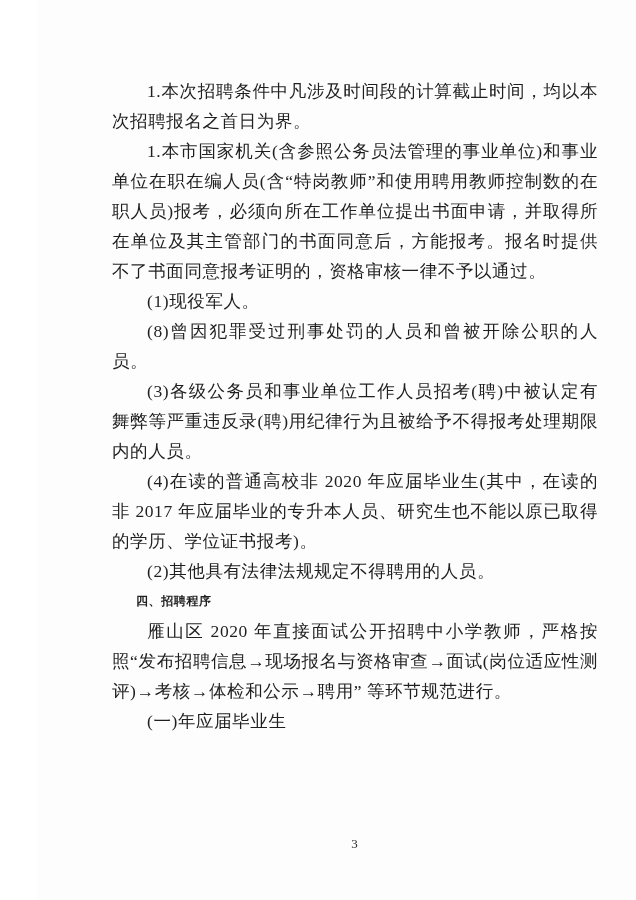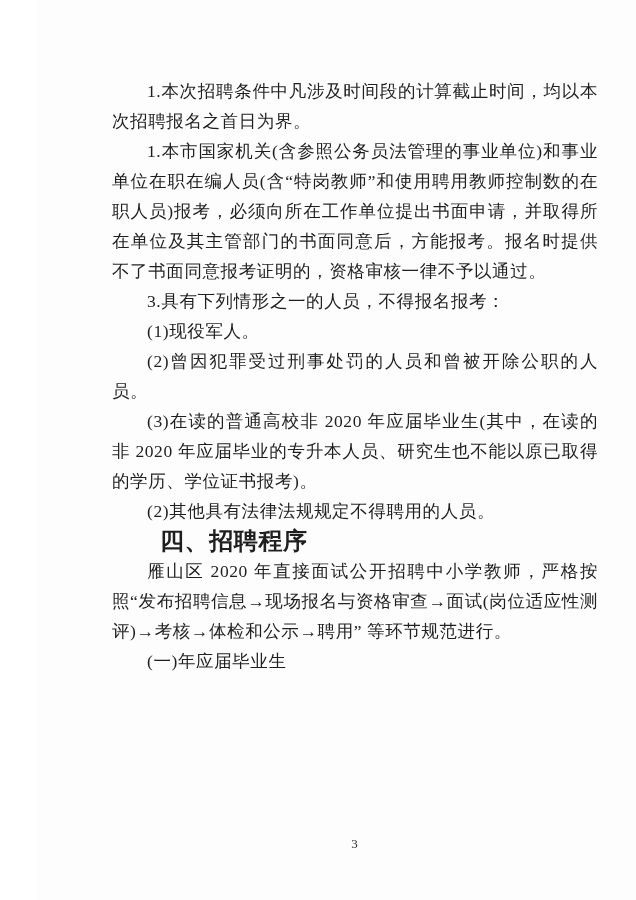--- a/index.html
+++ b/index.html
@@ -25,21 +25,21 @@
     margin: 0;
     font-size: 17.5px;
     line-height: 30px;
     text-align: justify;
     text-indent: 2em;
     letter-spacing: 0.6px;
     word-break: break-all;
   }
   .heading {
     margin: 0;
-    font-size: 24px;
+    font-size: 12px;
     line-height: 30px;
     text-indent: 2em;
     font-weight: bold;
     font-family: "Liberation Sans", "DejaVu Sans", sans-serif;
     letter-spacing: 0.6px;
   }
   .footer {
     position: absolute;
     left: 0; top: 836px;
     width: 636px;
@@ -49,23 +49,23 @@
     letter-spacing: 1px;
   }
 </style>
 </head>
 <body>
 
 <div class="page">
   <div class="content">
     <p class="para">1.本次招聘条件中凡涉及时间段的计算截止时间，均以本次招聘报名之首日为界。</p>
     <p class="para">1.本市国家机关(含参照公务员法管理的事业单位)和事业单位在职在编人员(含“特岗教师”和使用聘用教师控制数的在职人员)报考，必须向所在工作单位提出书面申请，并取得所在单位及其主管部门的书面同意后，方能报考。报名时提供不了书面同意报考证明的，资格审核一律不予以通过。</p>
-    <p class="para">3.具有下列情形之一的人员，不得报名报考：</p>
     <p class="para">(1)现役军人。</p>
-    <p class="para">(2)曾因犯罪受过刑事处罚的人员和曾被开除公职的人员。</p>
-    <p class="para">(3)在读的普通高校非 2020 年应届毕业生(其中，在读的非 2020 年应届毕业的专升本人员、研究生也不能以原已取得的学历、学位证书报考)。</p>
+    <p class="para">(8)曾因犯罪受过刑事处罚的人员和曾被开除公职的人员。</p>
+    <p class="para">(3)各级公务员和事业单位工作人员招考(聘)中被认定有舞弊等严重违反录(聘)用纪律行为且被给予不得报考处理期限内的人员。</p>
+    <p class="para">(4)在读的普通高校非 2020 年应届毕业生(其中，在读的非 2017 年应届毕业的专升本人员、研究生也不能以原已取得的学历、学位证书报考)。</p>
     <p class="para">(2)其他具有法律法规规定不得聘用的人员。</p>
     <p class="heading">四、招聘程序</p>
     <p class="para">雁山区 2020 年直接面试公开招聘中小学教师，严格按照“发布招聘信息→现场报名与资格审查→面试(岗位适应性测评)→考核→体检和公示→聘用” 等环节规范进行。</p>
     <p class="para">(一)年应届毕业生</p>
   </div>
   <div class="footer">3</div>
 </div>
 
 </body></html>

